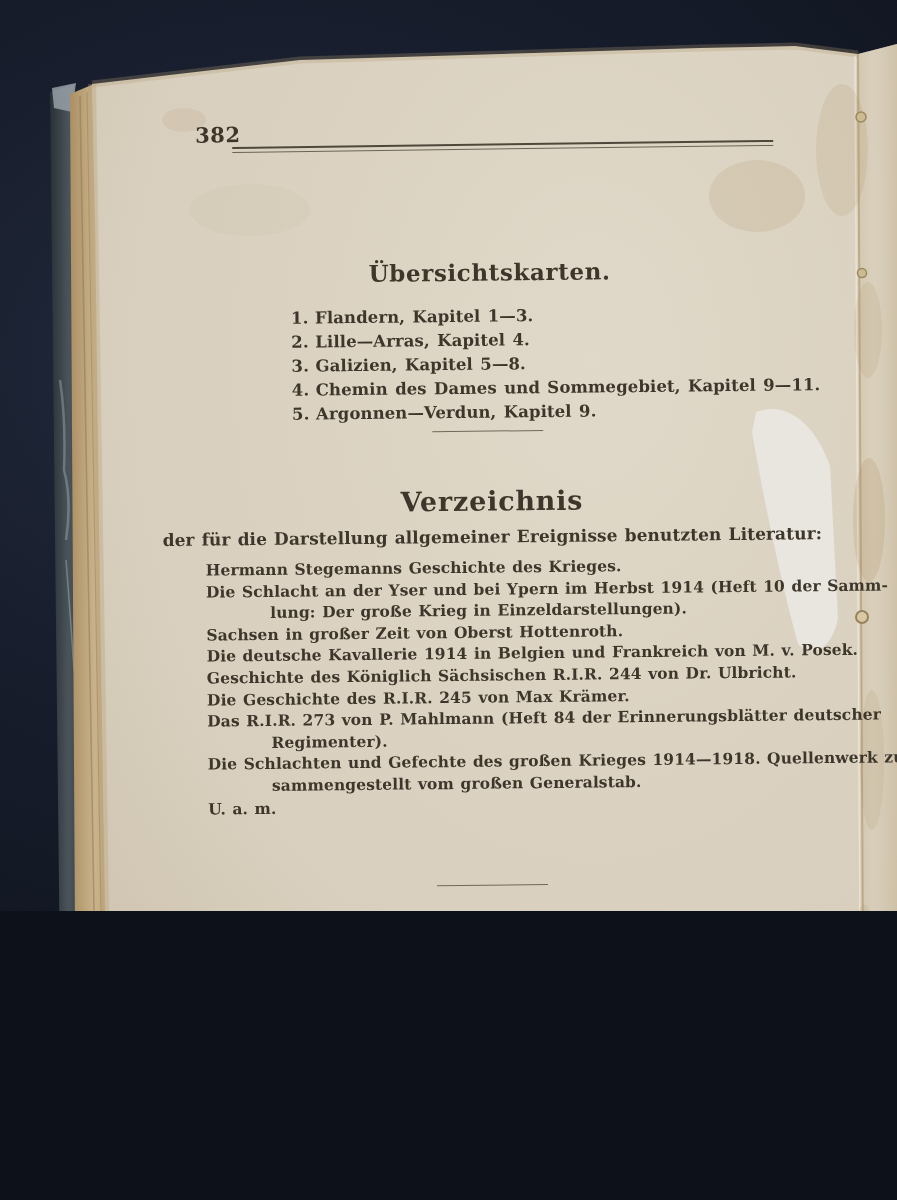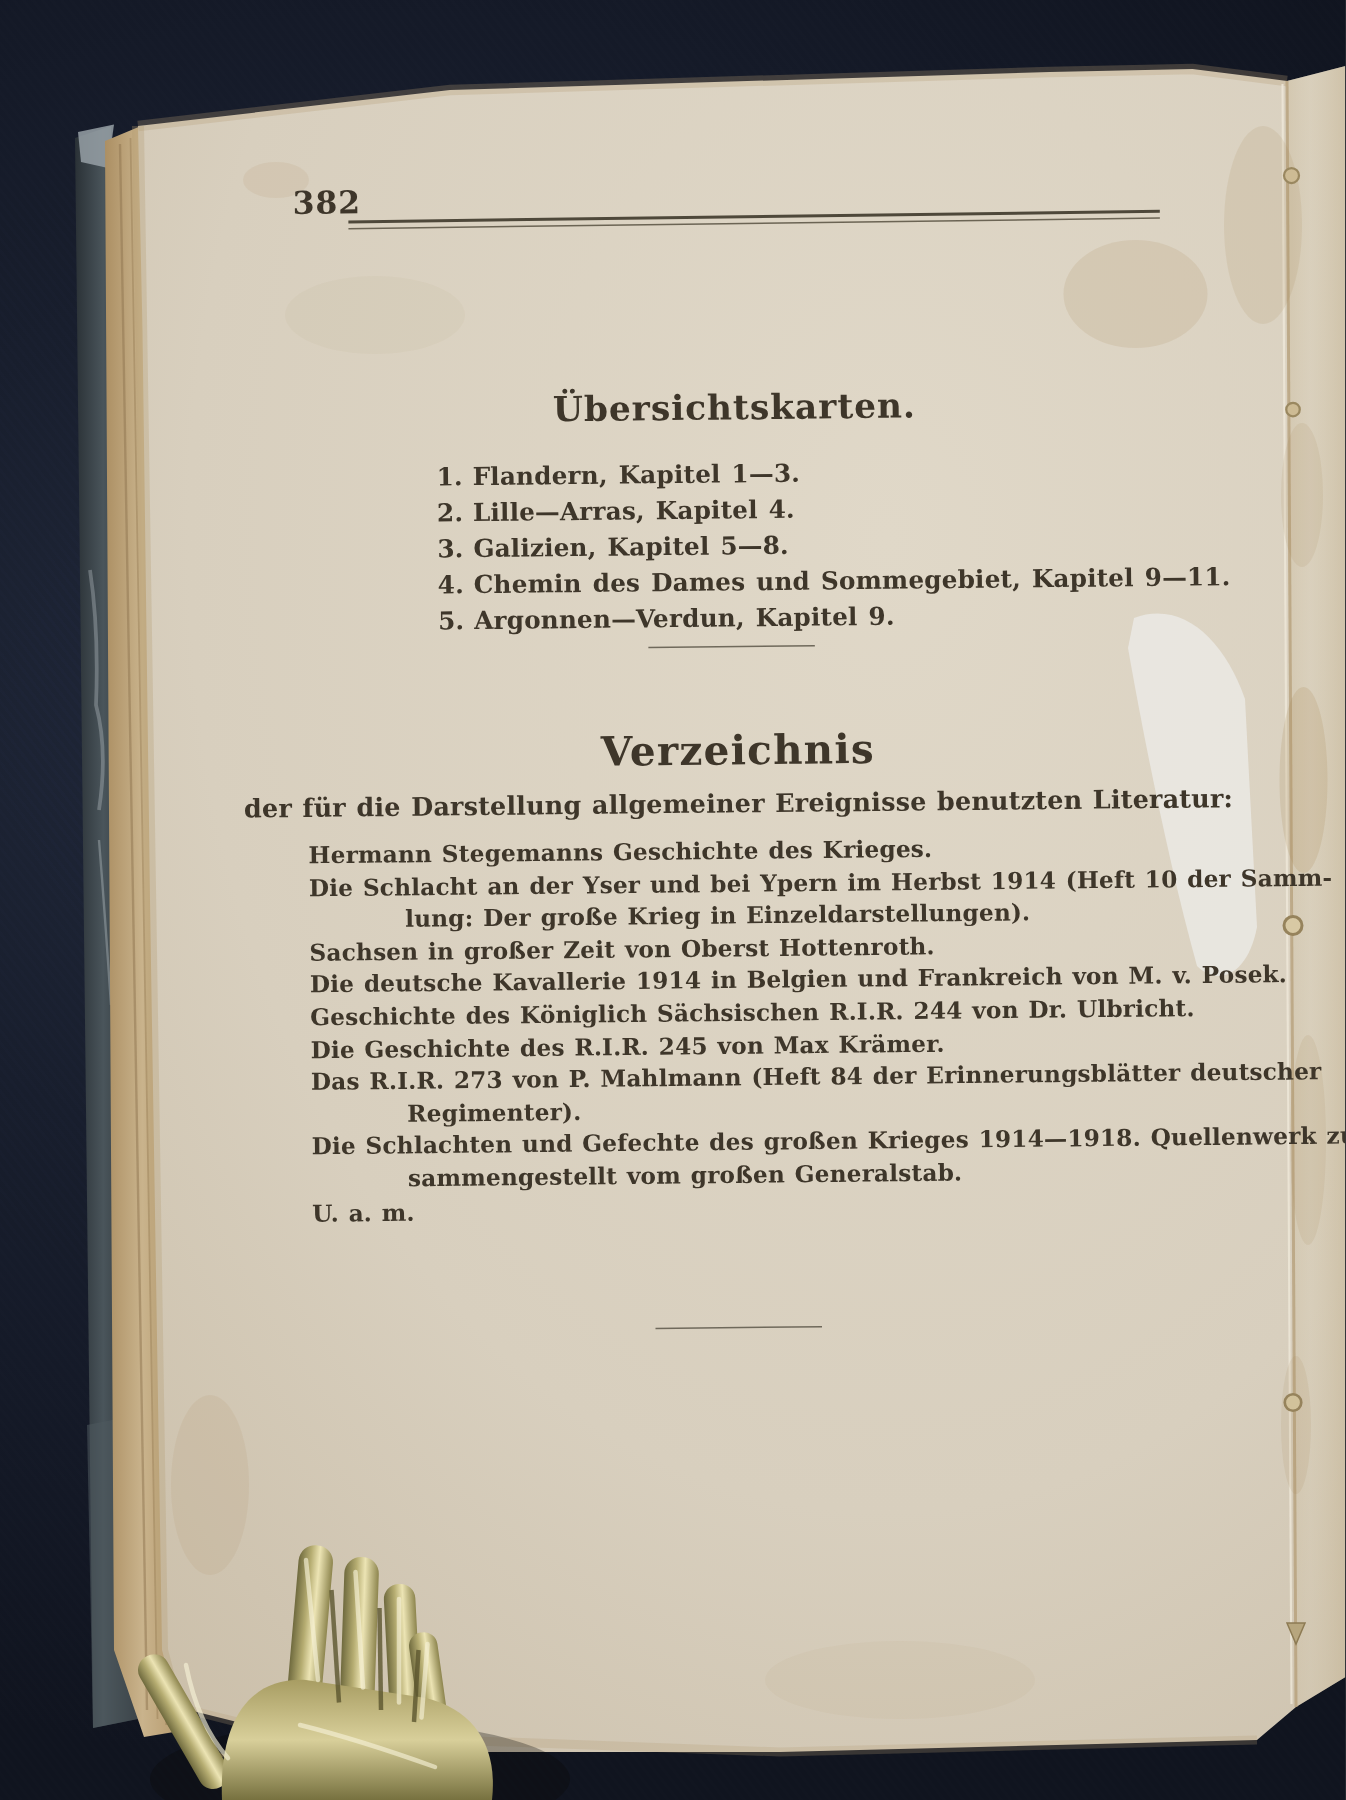--- a/index.html
+++ b/index.html
@@ -1,16 +1,16 @@
 <!DOCTYPE html>
 <html><head>
 <meta charset="utf-8">
 <style>
   html,body{margin:0;padding:0;background:#0d1119;}
-  .scene{position:relative;width:897px;height:1200px;overflow:hidden;
+  .scene{position:relative;width:897px;height:911px;overflow:hidden;
          background:
            radial-gradient(ellipse 900px 700px at 30% 40%, #232b3e 0%, #181e2e 45%, #10141f 100%);
          font-family:"DejaVu Serif","Liberation Serif",serif;}
   .scene::after{content:"";position:absolute;inset:0;pointer-events:none;
          background:repeating-linear-gradient(52deg, rgba(255,255,255,0.022) 0 2px, rgba(0,0,0,0.02) 2px 5px);
          mix-blend-mode:overlay;}
   svg{position:absolute;left:0;top:0;}
   #scene-svg{z-index:1;}
   #hand-svg{z-index:3;}
   .page-text{position:absolute;left:0;top:0;width:897px;height:1200px;z-index:2;

